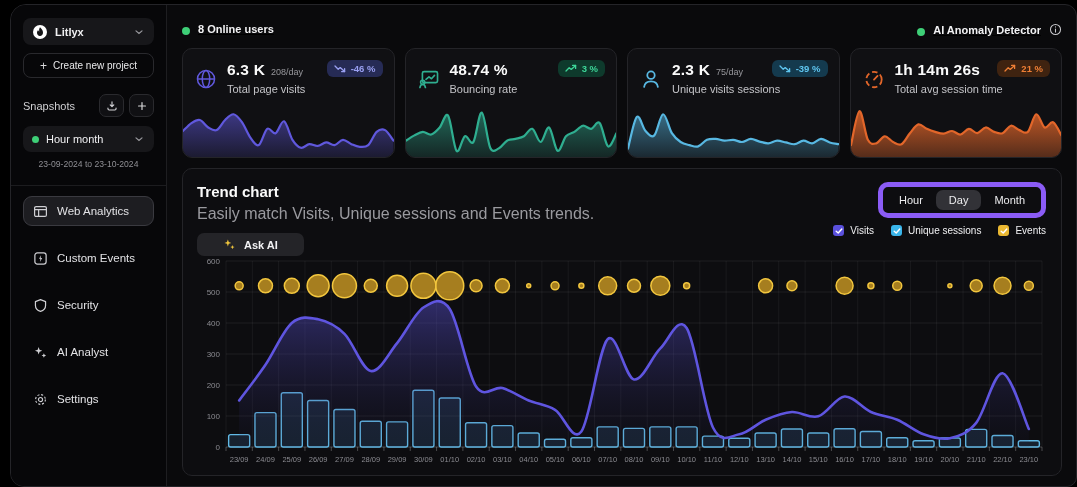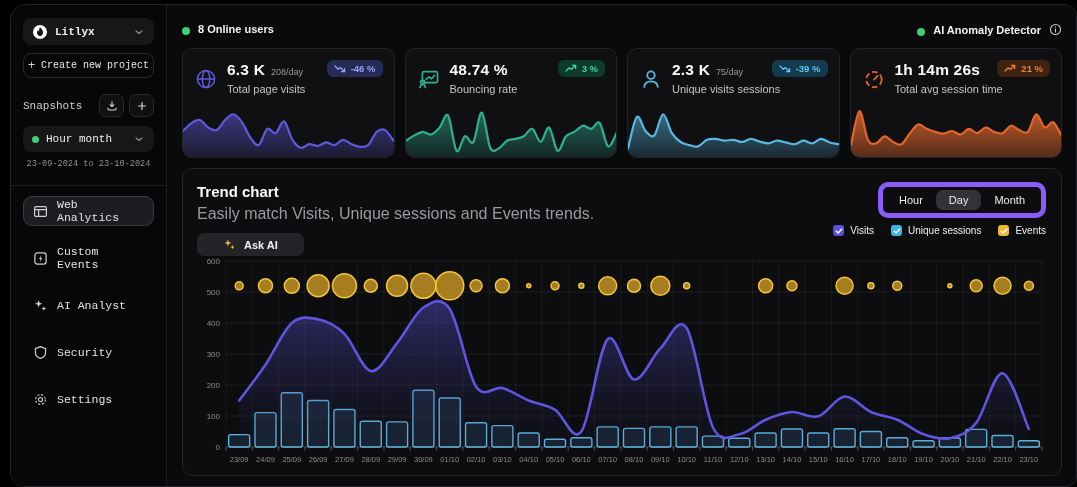--- a/index.html
+++ b/index.html
@@ -4,21 +4,21 @@
 <style>
   * { margin:0; padding:0; box-sizing:border-box; }
   html,body { width:1077px; height:487px; background:#000; overflow:hidden;
     font-family:"Liberation Sans", sans-serif; }
   .window { position:absolute; left:10px; top:4px; right:0; bottom:0;
     background:#0a0a0c; border:1px solid #242428; border-radius:16px 12px 10px 14px;
     display:flex; overflow:hidden; }
 
   
   .sidebar { width:156px; min-width:156px; background:#070709; border-right:1px solid #1e1e21;
-    padding:13px 12px; display:flex; flex-direction:column; color:#e8e8ea;font-family:Liberation Mono, monospace; }
+    padding:13px 12px; display:flex; flex-direction:column; color:#e8e8ea; }
   .proj-select { height:27px; background:#17171a; border-radius:8px; display:flex; align-items:center;
     gap:7px; padding:0 9px; cursor:pointer; }
   .proj-select .name { font-size:11px; font-weight:bold; color:#f0f0f2; flex:1; }
   .icon { display:inline-flex; align-items:center; justify-content:center; }
   .icon svg { display:block; }
   .create-btn { margin-top:8px; height:25px; background:transparent; border:1px solid #29292d;
     border-radius:8px; color:#e8e8ea; font-size:10px; display:flex; align-items:center;
     justify-content:center; gap:6px; cursor:pointer; font-family:inherit; }
   .create-btn .plus-glyph { font-size:12px; color:#d8d8da; }
   .snap-row { margin-top:16px; display:flex; align-items:center; justify-content:space-between; }
@@ -155,34 +155,34 @@
           <span class="icon">
             <svg width="15" height="15" viewBox="0 0 16 16" fill="none" stroke="currentColor" stroke-width="1.3">
               <rect x="2" y="2" width="12" height="12" rx="2.6"></rect>
               <path d="M8.6 4.4 L6.4 8.4 L7.9 8.4 L7.4 11.6 L9.8 7.4 L8.2 7.4 Z" fill="currentColor" stroke="none"></path>
             </svg>
           </span>
           <span>Custom Events</span>
         </div>
         <div class="nav-item">
           <span class="icon">
+            <svg width="15" height="15" viewBox="0 0 16 16" fill="none" stroke="currentColor" stroke-width="1.3">
+              <path d="M8 1.8 L13.4 3.8 V7.9 C13.4 11 11.1 13.2 8 14.2 C4.9 13.2 2.6 11 2.6 7.9 V3.8 Z" stroke-linejoin="round"></path>
+            </svg>
+          </span>
+          <span>Security</span>
+        </div>
+        <div class="nav-item">
+          <span class="icon">
             <svg width="15" height="15" viewBox="0 0 16 16">
               <path d="M6 2.2 L7 5.1 L9.9 6.1 L7 7.1 L6 10 L5 7.1 L2.1 6.1 L5 5.1 Z" fill="currentColor"></path>
               <path d="M11.6 8.8 L12.3 10.5 L14 11.2 L12.3 11.9 L11.6 13.6 L10.9 11.9 L9.2 11.2 L10.9 10.5 Z" fill="currentColor"></path>
             </svg>
           </span>
           <span>AI Analyst</span>
-        </div>
-        <div class="nav-item">
-          <span class="icon">
-            <svg width="15" height="15" viewBox="0 0 16 16" fill="none" stroke="currentColor" stroke-width="1.3">
-              <path d="M8 1.8 L13.4 3.8 V7.9 C13.4 11 11.1 13.2 8 14.2 C4.9 13.2 2.6 11 2.6 7.9 V3.8 Z" stroke-linejoin="round"></path>
-            </svg>
-          </span>
-          <span>Security</span>
         </div>
         <div class="nav-item">
           <span class="icon">
             <svg width="15" height="15" viewBox="0 0 16 16" fill="none" stroke="currentColor" stroke-width="1.2">
               <circle cx="8" cy="8" r="2.2"></circle>
               <circle cx="8" cy="8" r="5.2" stroke-dasharray="2.2 1.9"></circle>
             </svg>
           </span>
           <span>Settings</span>
         </div>

